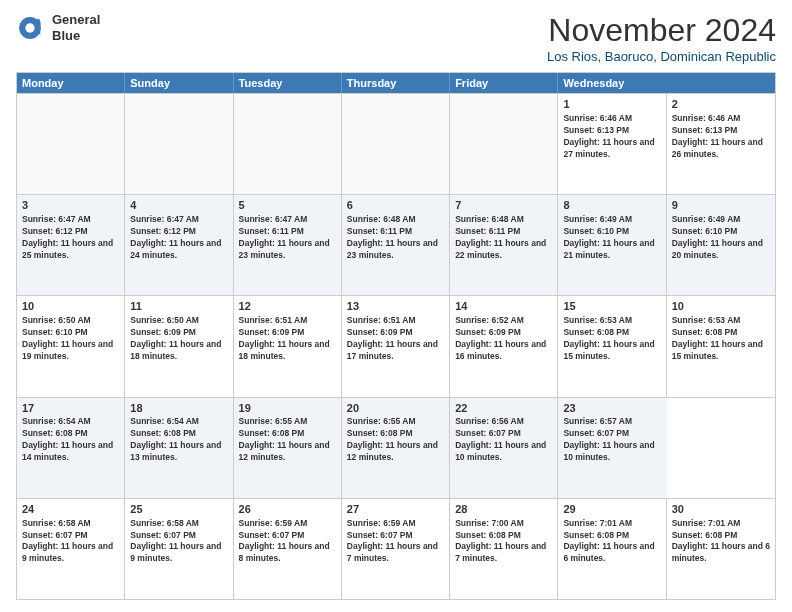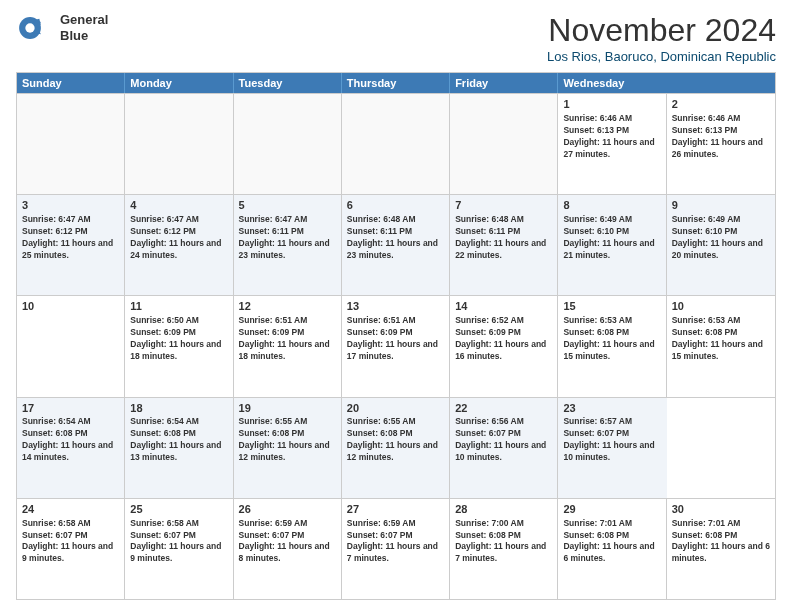--- a/index.html
+++ b/index.html
@@ -19,21 +19,21 @@
     }
     .header {
       display: flex;
       justify-content: space-between;
       align-items: flex-start;
       margin-bottom: 8px;
     }
     .logo {
       display: flex;
       align-items: center;
-      gap: 16px;
+      gap: 8px;
     }
     .logo-text {
       font-size: 13px;
       font-weight: bold;
       color: #333;
       line-height: 1.2;
     }
     .logo-text span {
       display: block;
     }
@@ -128,22 +128,22 @@
       </div>
     </div>
     <div class="title-block">
       <div class="month-title">November 2024</div>
       <div class="location-title">Los Rios, Baoruco, Dominican Republic</div>
     </div>
   </div>
 
   <div class="calendar">
     <div class="cal-header">
-    <div class="cal-header-cell">Sunday</div>
-        <div class="cal-header-cell">Monday</div>
+    <div class="cal-header-cell">Monday</div>
+        <div class="cal-header-cell">Sunday</div>
         <div class="cal-header-cell">Tuesday</div>
         <div class="cal-header-cell">Thursday</div>
         <div class="cal-header-cell">Friday</div>
         <div class="cal-header-cell">Wednesday</div>
       </div>
     <div class="cal-body">
     <div class="cal-row">
           <div class="cal-cell empty"></div>
           <div class="cal-cell empty"></div>
           <div class="cal-cell empty"></div>
@@ -211,20 +211,24 @@
             <span class="day-num">9</span>
             <div class="day-info">Sunrise: 6:49 AM
 Sunset: 6:10 PM
 Daylight: 11 hours
 and 20 minutes.</div>
           </div>
         </div>
         <div class="cal-row">
           <div class="cal-cell">
             <span class="day-num">10</span>
+            <div class="day-info">Sunrise: 6:50 AM
+Sunset: 6:10 PM
+Daylight: 11 hours
+and 19 minutes.</div>
           </div>
           <div class="cal-cell">
             <span class="day-num">11</span>
             <div class="day-info">Sunrise: 6:50 AM
 Sunset: 6:09 PM
 Daylight: 11 hours
 and 18 minutes.</div>
           </div>
           <div class="cal-cell">
             <span class="day-num">12</span>

